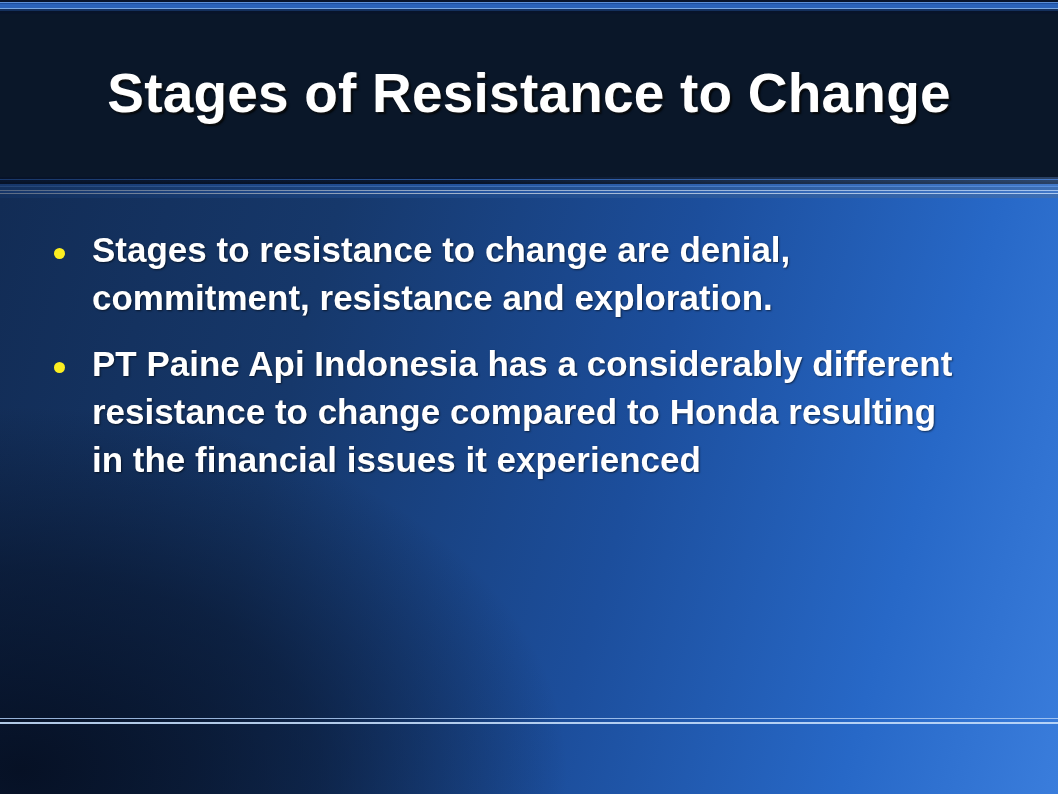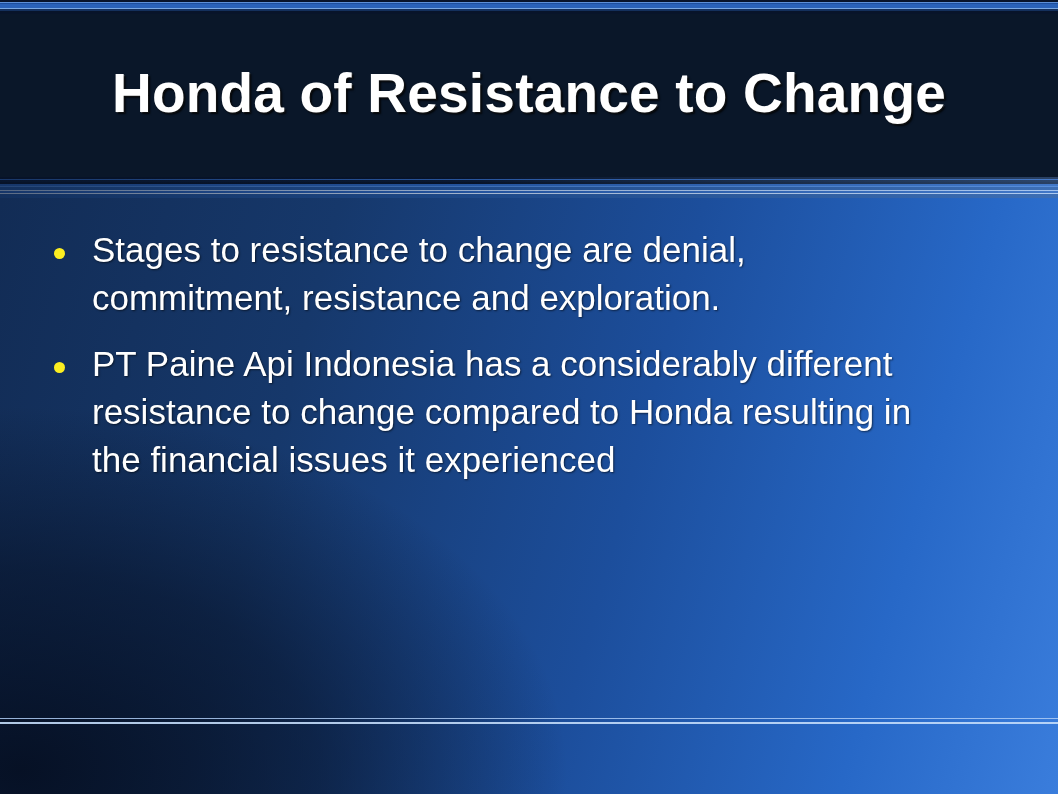--- a/index.html
+++ b/index.html
@@ -143,33 +143,33 @@
     border-radius: 50%;
     background: #fcee21;
     margin-top: 22px;
     margin-right: 27px;
   }
   .bullet-text {
     flex: 1 1 auto;
     color: #ffffff;
     font-size: 35px;
     line-height: 48px;
-    font-weight: normal;
+    font-weight: bold;
     text-shadow: 1px 1px 2px rgba(0,0,0,0.55);
   }
 </style>
 </head>
 <body>
 
 <div id="slide">
 
   <div class="top-stripes"></div>
 
   <div class="header">
-    <div class="title">Honda of Resistance to Change</div>
+    <div class="title">Stages of Resistance to Change</div>
   </div>
 
   <div class="header-divider"></div>
   <div class="header-divider-sheen"></div>
 
   <div class="body-area"></div>
 
   <div class="content">
 
     <div class="bullet-row">

